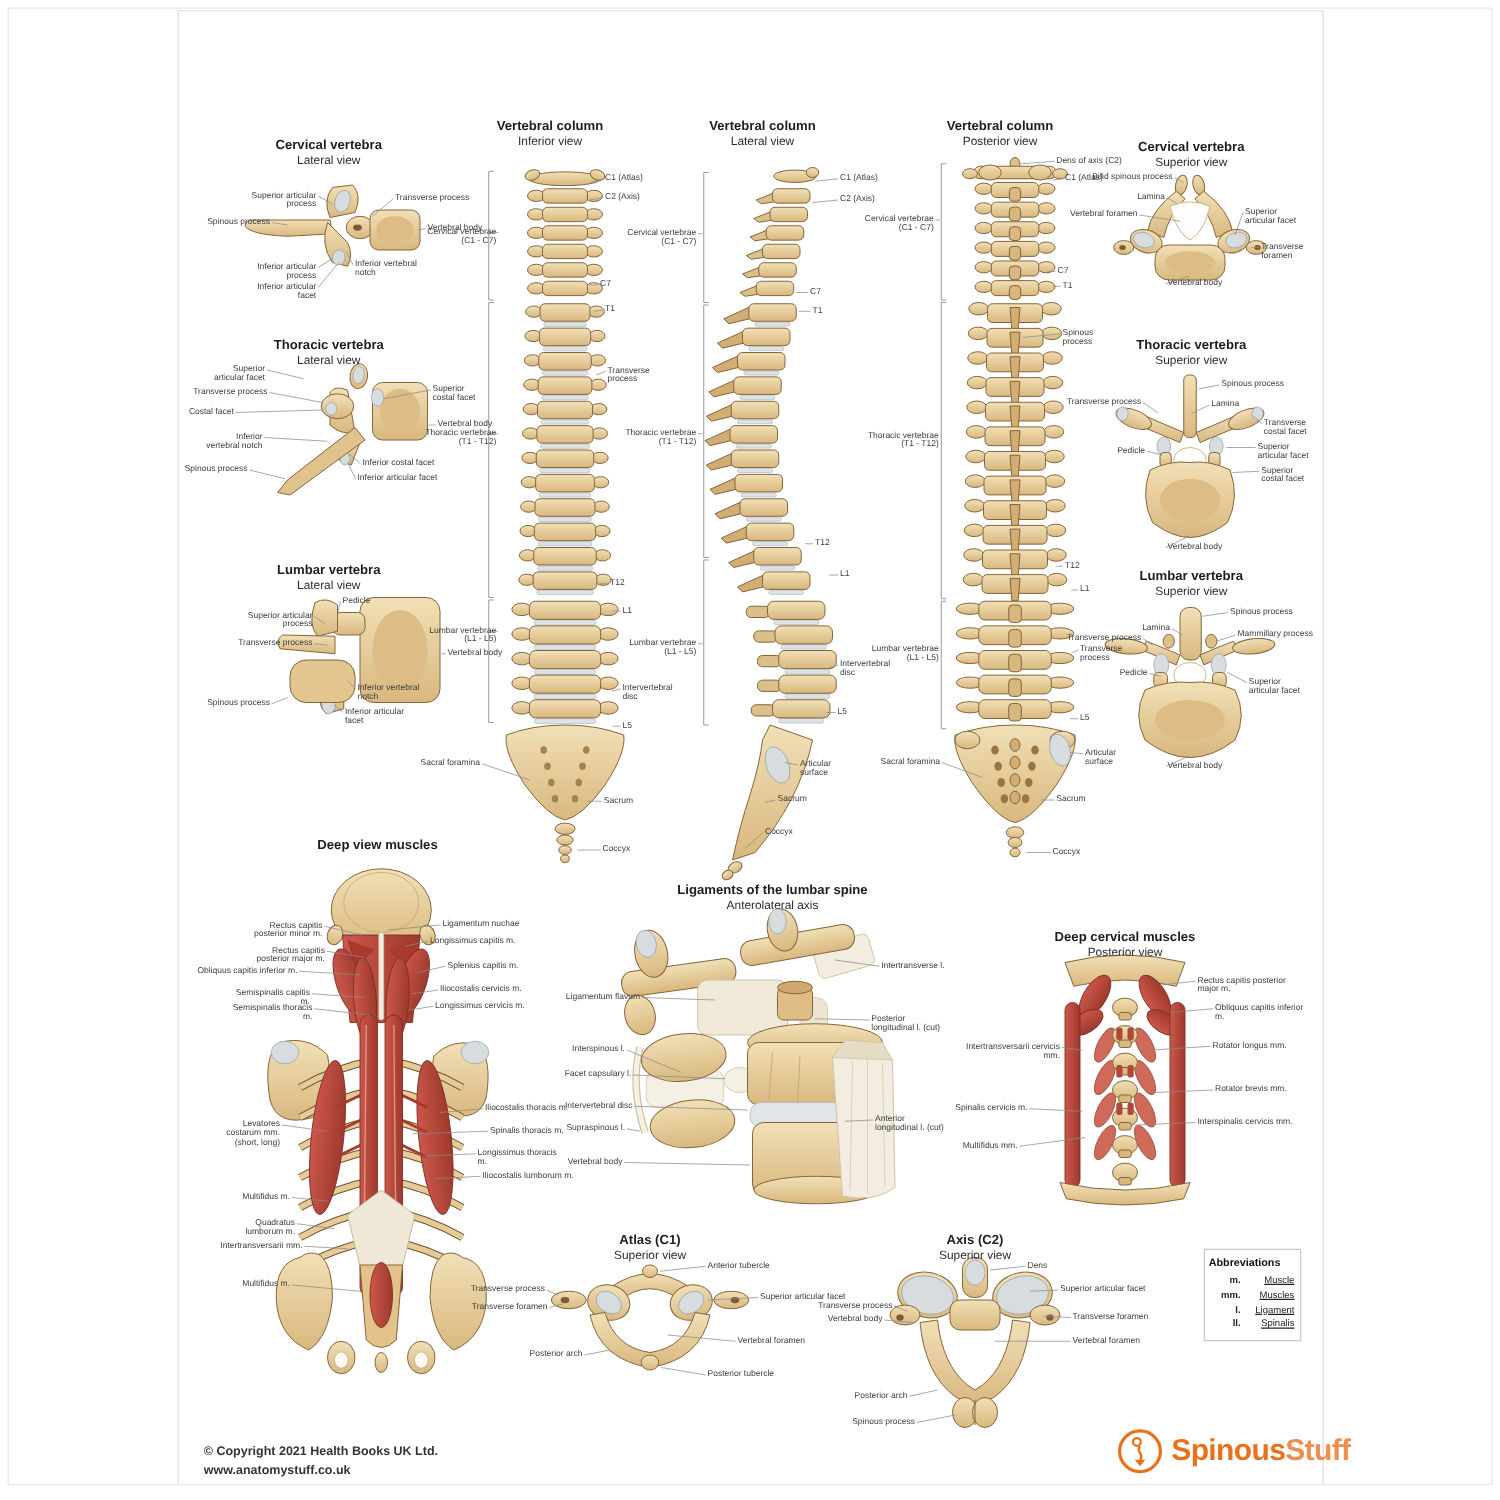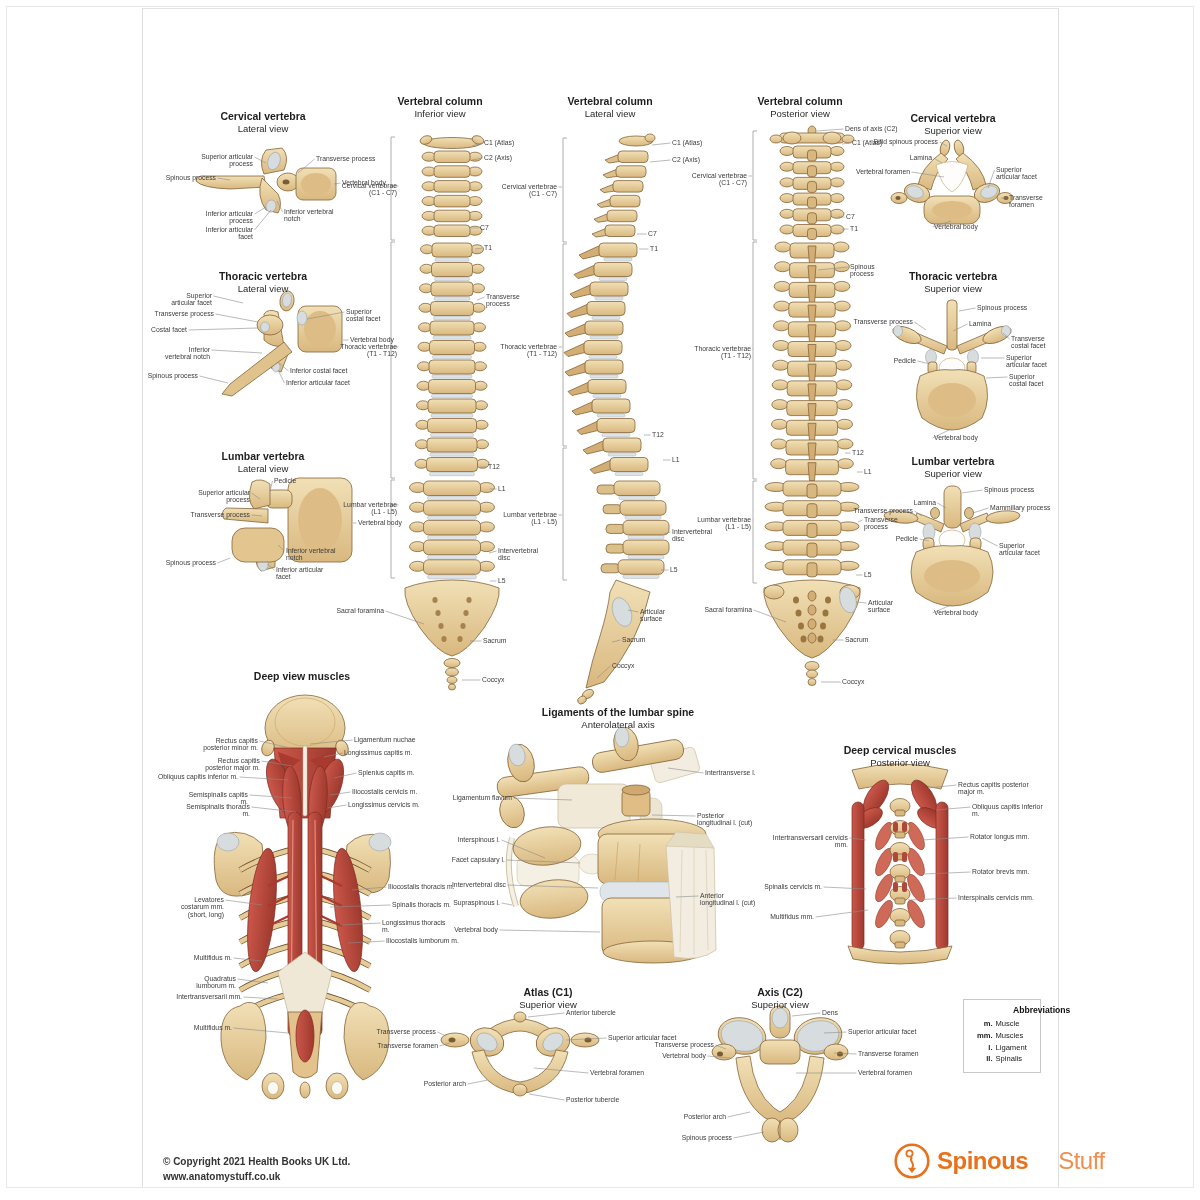--- a/index.html
+++ b/index.html
@@ -5,28 +5,28 @@
   html,body{margin:0;padding:0;background:#fff;font-family:"Liberation Sans","DejaVu Sans",sans-serif;}
   #wrap{position:relative;width:1200px;height:1200px;background:#fff;overflow:hidden;}
   .frame{position:absolute;left:6px;top:6px;right:6px;bottom:12px;border:1px solid #e8e8e8;pointer-events:none;}
   .poster{position:absolute;left:142px;top:8px;width:915px;height:1178px;border-left:1px solid #dedede;border-right:1px solid #dedede;border-top:1px solid #e3e3e3;background:#fff;}
   #page-title{position:absolute;left:600px;top:14px;transform:translateX(-50%);margin:0;font-size:55px;font-weight:800;letter-spacing:-1px;color:#101010;white-space:nowrap;}
   #art{position:absolute;left:0;top:0;}
   .lbl{position:absolute;font-size:6.8px;line-height:1.14;color:#3b3b3b;}
   .ftitle{position:absolute;transform:translateX(-50%);text-align:center;font-size:10.5px;font-weight:bold;color:#1d1d1d;line-height:1.25;white-space:nowrap;}
   .ftitle .sub{display:block;font-weight:normal;font-size:9.5px;color:#2a2a2a;}
   .abbrev{position:absolute;left:963px;top:999px;width:78px;border:1px solid #c8c8c8;background:#fff;padding:5px 3px 7px;box-sizing:border-box;}
-  .ab-title{font-size:8.6px;font-weight:bold;text-align:left;margin-bottom:3px;color:#111;margin-left:46px;}
+  .ab-title{font-size:8.6px;font-weight:bold;text-align:left;margin-bottom:3px;color:#111;}
   .ab-row{display:flex;font-size:7.6px;line-height:1.55;justify-content:center;color:#222;}
   .ab-abbr{font-weight:bold;width:24px;text-align:right;margin-right:3px;}
-  .ab-word{text-align:left;width:40px;}
+  .ab-word{text-align:right;width:40px;text-decoration:underline;}
   .footer{position:absolute;left:163px;top:1154px;font-size:10px;font-weight:bold;color:#333;line-height:1.5;}
   .logo{position:absolute;left:893px;top:1142px;display:flex;align-items:center;gap:6px;}
   .logo-text b{font-weight:800;color:#e8721c;font-size:24px;letter-spacing:-0.5px;}
-  .logo-text i{font-style:normal;font-weight:400;color:#ef8e4e;font-size:24px;letter-spacing:-0.5px;margin-left:30px;}
+  .logo-text i{font-style:normal;font-weight:700;color:#ef8e4e;font-size:24px;letter-spacing:-0.5px;}
 </style>
 </head>
 <body>
 
 <div id="wrap">
   <div class="poster"></div>
   <div class="frame"></div>
 
 
   <svg id="art" width="1200" height="1200" viewBox="0 0 1200 1200">
@@ -905,21 +905,21 @@
   <div class="ftitle" style="left:263px;top:450px"><b>Lumbar vertebra</b><span class="sub">Lateral view</span></div>
   <div class="ftitle" style="left:440px;top:95px"><b>Vertebral column</b><span class="sub">Inferior view</span></div>
   <div class="ftitle" style="left:610px;top:95px"><b>Vertebral column</b><span class="sub">Lateral view</span></div>
   <div class="ftitle" style="left:800px;top:95px"><b>Vertebral column</b><span class="sub">Posterior view</span></div>
   <div class="ftitle" style="left:953px;top:112px"><b>Cervical vertebra</b><span class="sub">Superior view</span></div>
   <div class="ftitle" style="left:953px;top:270px"><b>Thoracic vertebra</b><span class="sub">Superior view</span></div>
   <div class="ftitle" style="left:953px;top:455px"><b>Lumbar vertebra</b><span class="sub">Superior view</span></div>
   <div class="ftitle" style="left:302px;top:670px"><b>Deep view muscles</b></div>
   <div class="ftitle" style="left:618px;top:706px"><b>Ligaments of the lumbar spine</b><span class="sub">Anterolateral axis</span></div>
   <div class="ftitle" style="left:900px;top:744px"><b>Deep cervical muscles</b><span class="sub">Posterior view</span></div>
-  <div class="ftitle" style="left:548px;top:986px"><b>Atlas (C1)</b><span class="sub">Superior view</span></div>
+  <div class="ftitle" style="left:520px;top:986px"><b>Atlas (C1)</b><span class="sub">Superior view</span></div>
   <div class="ftitle" style="left:780px;top:986px"><b>Axis (C2)</b><span class="sub">Superior view</span></div>
 
   <div class="abbrev">
     <div class="ab-title">Abbreviations</div>
     <div class="ab-row">
         <span class="ab-abbr">m.</span>
         <span class="ab-word">Muscle</span>
       </div>
     <div class="ab-row">
         <span class="ab-abbr">mm.</span>

